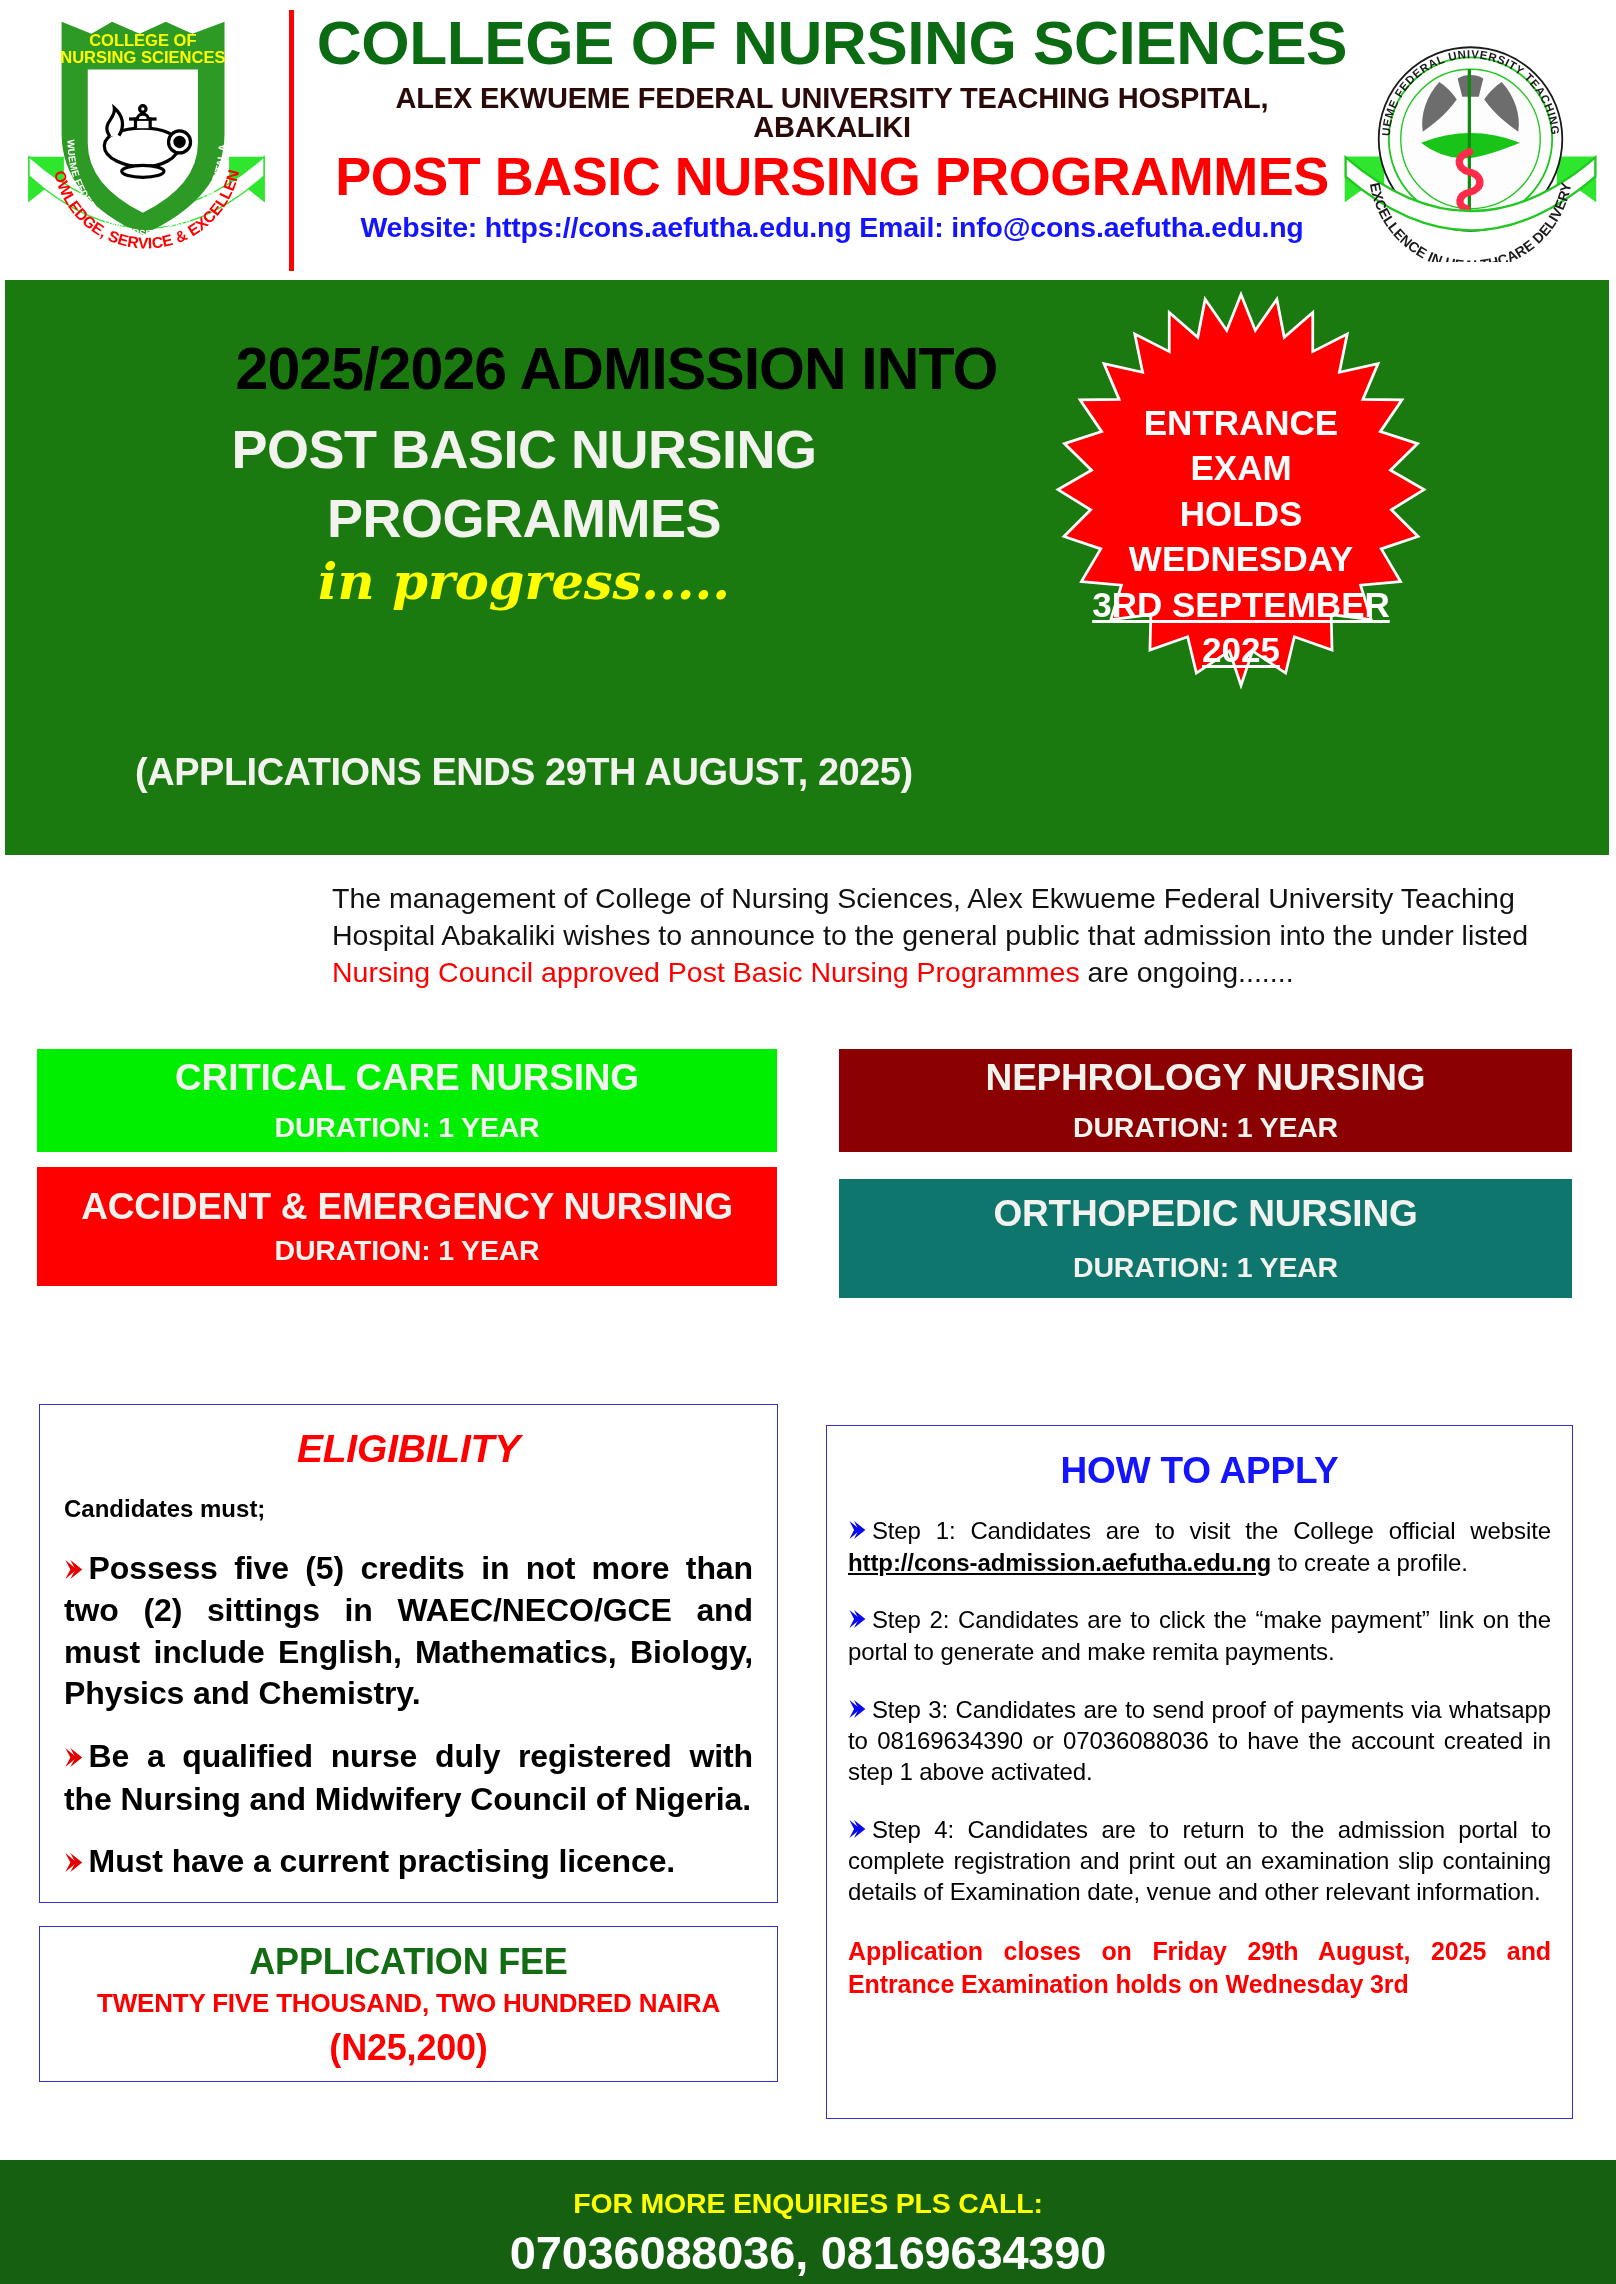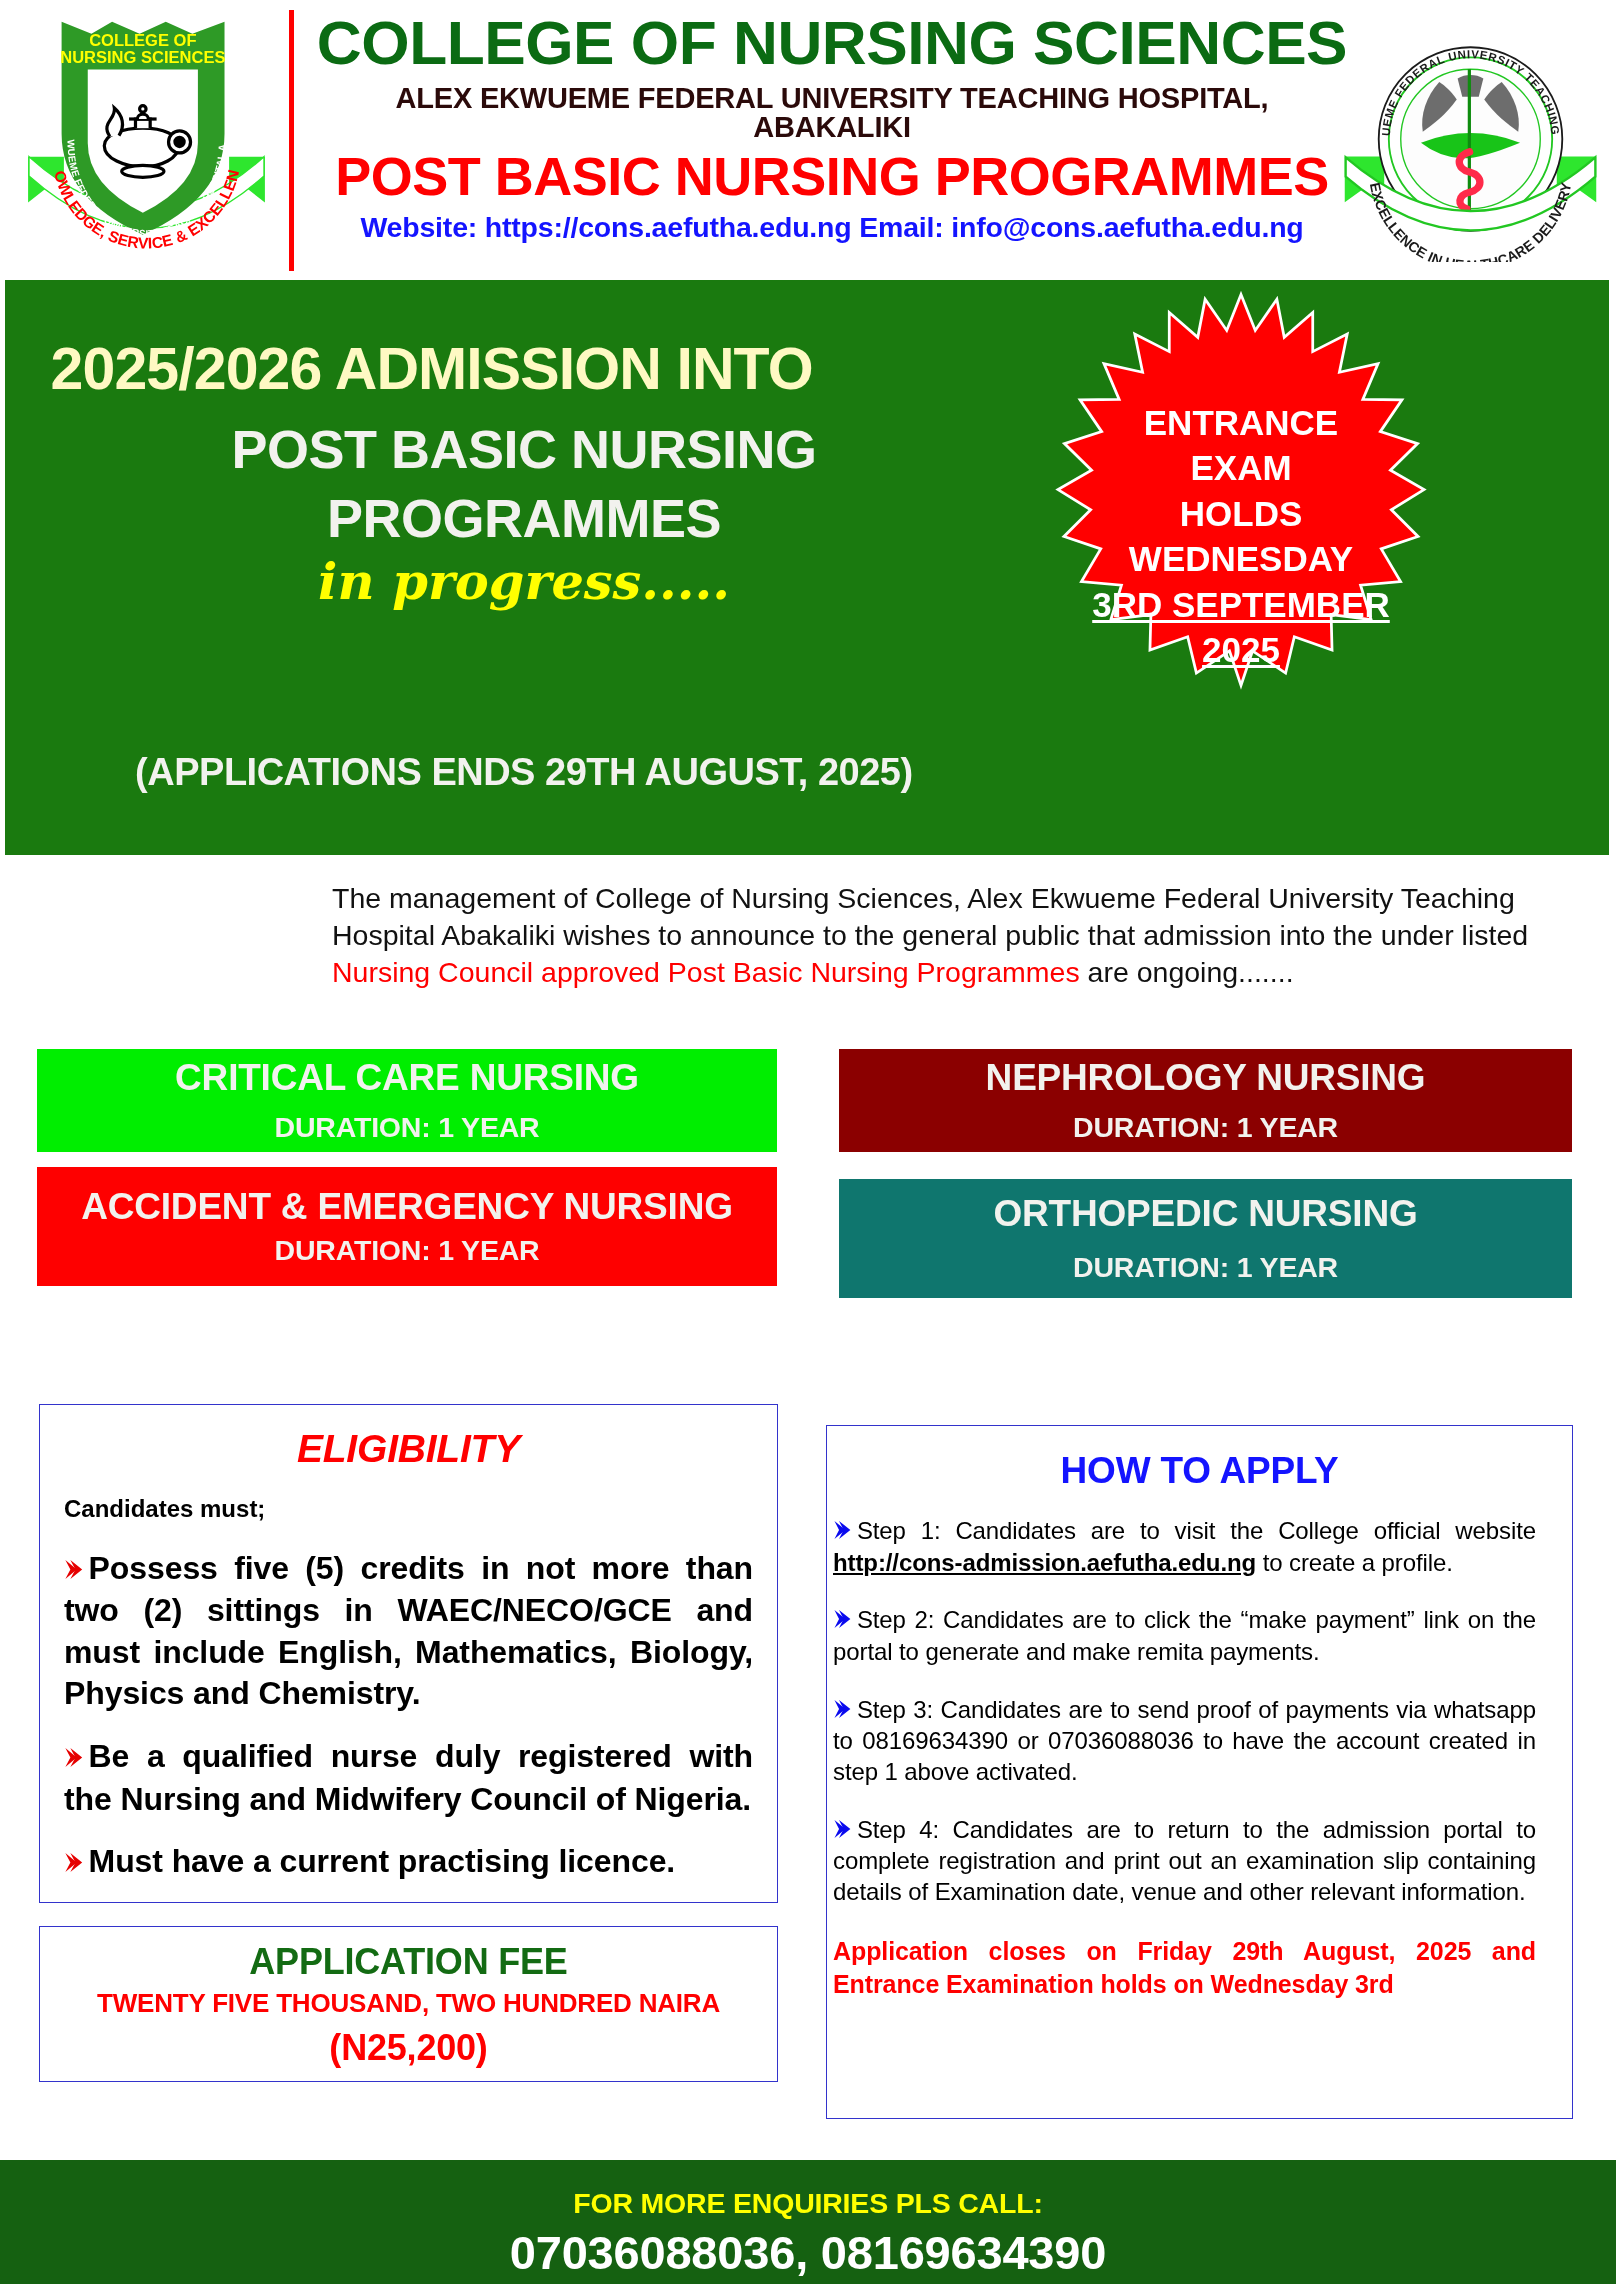--- a/index.html
+++ b/index.html
@@ -32,22 +32,22 @@
   }
   .h-line4{
     font-size:28.5px;line-height:1.0;font-weight:bold;color:#1414ff;
     margin-top:10px;letter-spacing:-0.2px;
   }
 
   
   #banner{left:4.6px;top:280px;width:1604px;height:575px;background:#1a7a0f;overflow:visible;}
   #banner-inner{position:absolute;left:27.6px;top:0;width:974px;height:575px;}
   .b-l1{
-    position:absolute;left:18.4px;top:60px;width:947px;text-align:left;
-    font-size:59px;font-weight:bold;color:#fef9c3;letter-spacing:-0.9px;line-height:1;
+    position:absolute;left:18.4px;top:60px;width:947px;text-align:right;
+    font-size:59px;font-weight:bold;color:#000000;letter-spacing:-0.9px;line-height:1;
   }
   .b-l2{
     position:absolute;left:18.4px;top:142px;width:947px;text-align:center;
     font-size:54px;font-weight:bold;color:#f2f2ee;letter-spacing:-0.5px;line-height:1;
   }
   .b-l3{
     position:absolute;left:18.4px;top:211px;width:947px;text-align:center;
     font-size:54px;font-weight:bold;color:#f2f2ee;letter-spacing:-0.5px;line-height:1;
   }
   .b-l4{
@@ -120,21 +120,21 @@
   }
   #fee-amount{
     position:absolute;left:0;top:100px;width:100%;text-align:center;
     font-size:36px;font-weight:bold;color:#ff0000;letter-spacing:-0.2px;
   }
 
   #apply-title{
     position:absolute;left:0;top:24px;width:100%;text-align:center;
     font-size:37px;font-weight:bold;color:#1414ff;letter-spacing:-0.2px;
   }
-  #apply-body{position:absolute;left:6px;top:90px;width:703px;color:#000;}
+  #apply-body{position:absolute;left:21px;top:90px;width:703px;color:#000;}
   .step{
     font-size:24px;line-height:1.28;text-align:justify;margin-bottom:27px;
     letter-spacing:-0.1px;
   }
   .step .url{font-weight:bold;text-decoration:underline;text-underline-offset:1.8px;}
   .closing{
     font-size:25px;line-height:1.32;font-weight:bold;color:#ff0000;
     text-align:justify;letter-spacing:-0.1px;
   }
 

